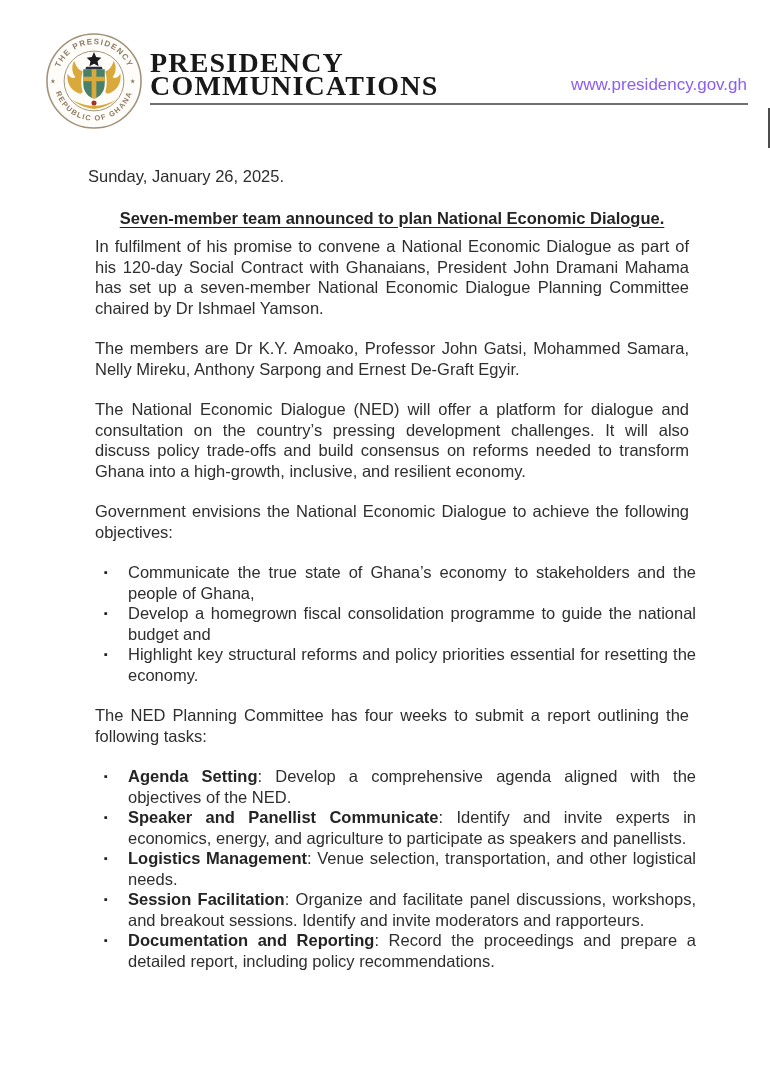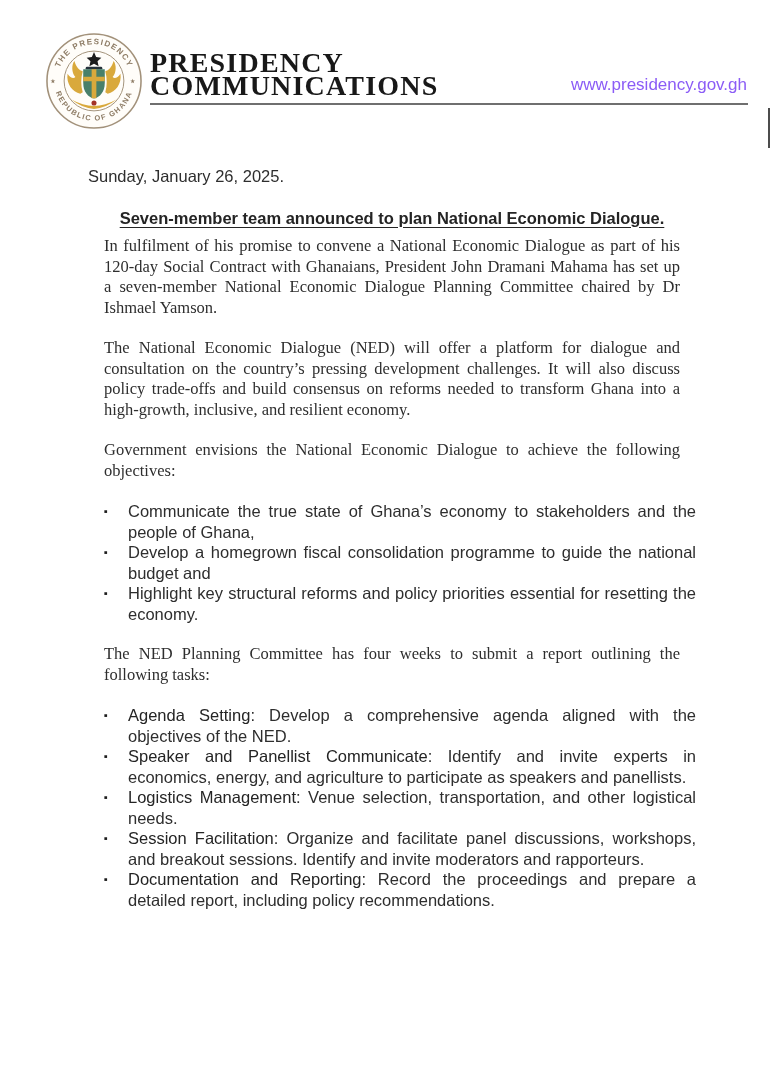--- a/index.html
+++ b/index.html
@@ -13,25 +13,25 @@
          font-weight:bold;font-size:28px;line-height:23px;letter-spacing:1.2px;color:#181818;}
   .url{position:absolute;right:23px;top:75px;font-size:17px;color:#8b5cf6;}
   .rule{position:absolute;left:150px;right:22px;top:103px;height:2px;background:#6f6f6f;}
   .edge-mark{position:absolute;right:0;top:108px;width:2px;height:40px;background:#4c4c4c;}
 
   
   .doc{position:absolute;left:88px;top:160px;width:608px;font-size:16.5px;line-height:20.5px;}
   .date{margin:6px 0 0;}
   .headline{margin:21px 0 8px;font-size:16.5px;line-height:20.5px;font-weight:bold;
             text-align:center;text-decoration:underline;text-underline-offset:3px;color:#242424;}
-  .para{margin:0 16px 20px;text-align:justify;font-family:Liberation Serif, serif;}
+  .para{margin:0 7px 20px;text-align:justify;}
   .bullets{list-style:none;margin:0 0 20px;padding:0;}
   .bullets li{position:relative;padding-left:40px;text-align:justify;margin:0;}
   .bullets .sq{position:absolute;left:16px;top:0;font-size:11px;line-height:20.5px;color:#1c1c1c;}
-  .bullets b{font-weight:normal;color:#242424;margin-top:11px;}
+  .bullets b{font-weight:bold;color:#242424;margin-top:11px;}
 
   
   .ring-text{fill:#8d7b64;font-family:"Liberation Sans",sans-serif;font-weight:bold;letter-spacing:1.3px;}
 </style>
 </head>
 <body>
 
 <div class="page">
 
   <svg class="seal" viewBox="0 0 100 104">
@@ -71,20 +71,21 @@
   <div class="url">www.presidency.gov.gh</div>
   <div class="rule"></div>
   <div class="edge-mark"></div>
 
   <main class="doc">
     <p class="date">Sunday, January 26, 2025.</p>
     <h1 class="headline">Seven-member team announced to plan National Economic Dialogue.</h1>
 
     <div>
         <p class="para">In fulfilment of his promise to convene a National Economic Dialogue as part of his 120-day Social Contract with Ghanaians, President John Dramani Mahama has set up a seven-member National Economic Dialogue Planning Committee chaired by Dr Ishmael Yamson.</p>
+        <p class="para">The members are Dr K.Y. Amoako, Professor John Gatsi, Mohammed Samara, Nelly Mireku, Anthony Sarpong and Ernest De-Graft Egyir.</p>
         <p class="para">The National Economic Dialogue (NED) will offer a platform for dialogue and consultation on the country’s pressing development challenges. It will also discuss policy trade-offs and build consensus on reforms needed to transform Ghana into a high-growth, inclusive, and resilient economy.</p>
       </div>
 
     <p class="para">Government envisions the National Economic Dialogue to achieve the following objectives:</p>
     <ul class="bullets">
         <li><span class="sq">▪</span>Communicate the true state of Ghana’s economy to stakeholders and the people of Ghana,</li>
         <li><span class="sq">▪</span>Develop a homegrown fiscal consolidation programme to guide the national budget and</li>
         <li><span class="sq">▪</span>Highlight key structural reforms and policy priorities essential for resetting the economy.</li>
       </ul>
 

